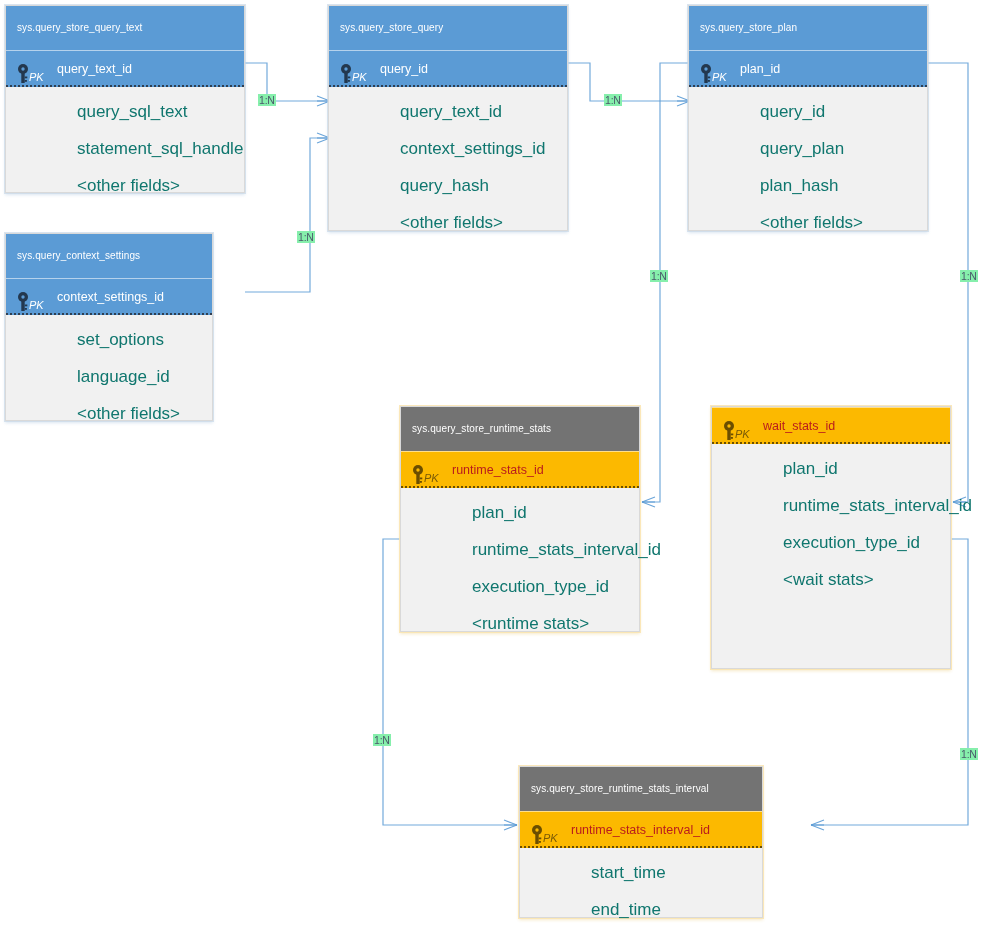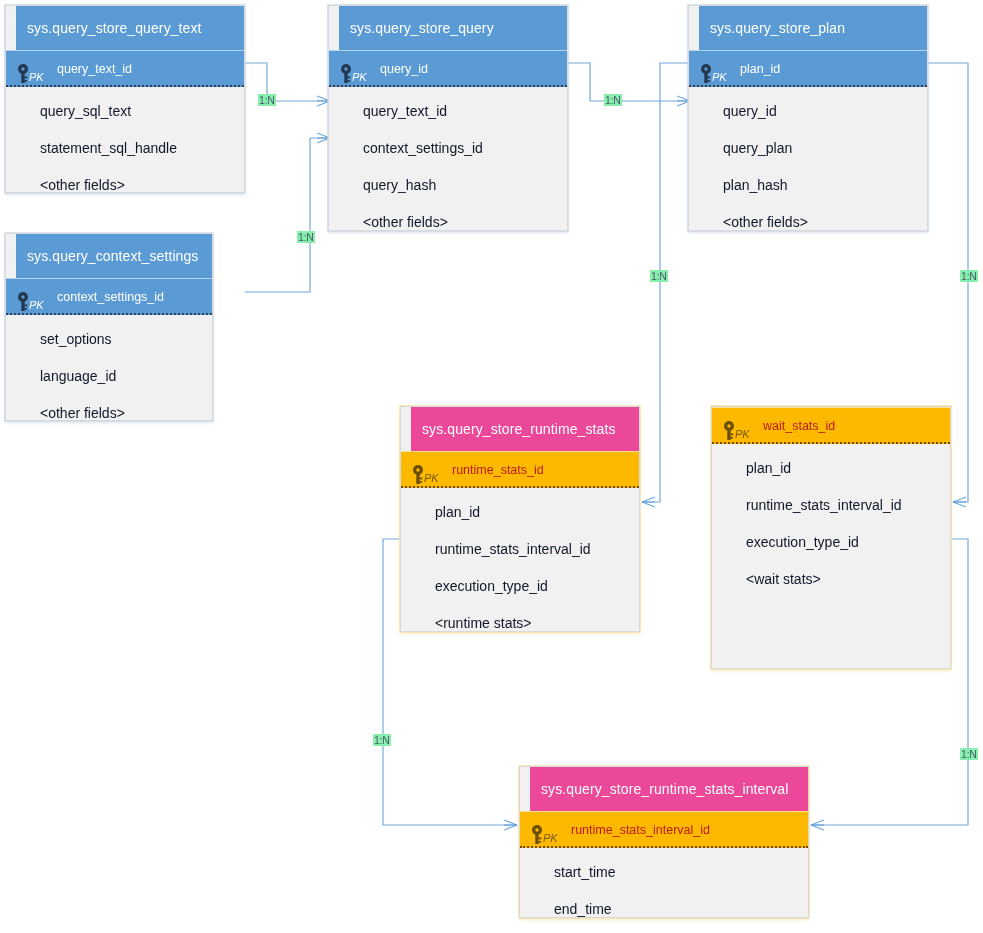--- a/index.html
+++ b/index.html
@@ -50,28 +50,27 @@
   }
   .entity.blue  { box-shadow: 0 0 0 1px rgba(200,215,230,0.65), 0 2px 3px rgba(90,140,190,0.22); }
   .entity.amber { box-shadow: 0 0 0 1px rgba(250,228,175,0.85), 0 2px 3px rgba(220,170,40,0.25); }
 
   .ent-title {
     box-sizing: border-box;
     height: 44px;
     line-height: 44px;
     padding: 0 0 0 11px;
     color: #ffffff;
-    font-size: 14px;
+    font-size: 10px;
     letter-spacing: 0.1px;
     white-space: nowrap;
     overflow: hidden;
-    margin-left: 10px;
   }
   .blue  .ent-title { background: #5b9bd5; }
-  .amber .ent-title { background: #ec4899; }
+  .amber .ent-title { background: #737373; }
 
   .ent-pk {
     box-sizing: border-box;
     position: relative;
     height: 37px;
     line-height: 37px;
     white-space: nowrap;
   }
   .blue  .ent-pk { background: #5b9bd5; border-top: 1px solid rgba(255,255,255,0.55);
                    border-bottom: 2px dotted #2f3f52; }
@@ -103,23 +102,23 @@
   }
   .blue  .pk-name { color: #ffffff; }
   .amber .pk-name { color: #b91c1c; }
 
   .ent-fields {
     padding: 6px 0 9px 0;
   }
   .ent-field {
     height: 37px;
     line-height: 37px;
-    padding-left: 34px;
-    font-size: 14px;
-    color: #0f172a;
+    padding-left: 71px;
+    font-size: 17px;
+    color: #0f766e;
     white-space: nowrap;
   }
 </style>
 </head>
 <body>
 
 <div id="canvas">
 
   <svg id="connectors" viewBox="0 0 983 933" width="983" height="933">
       <g>
@@ -291,21 +290,21 @@
           <span class="pk-tag">PK</span>
           <span class="pk-name">wait_stats_id</span>
         </div>
         <div class="ent-fields">
           <div class="ent-field">plan_id</div>
           <div class="ent-field">runtime_stats_interval_id</div>
           <div class="ent-field">execution_type_id</div>
           <div class="ent-field">&lt;wait stats&gt;</div>
         </div>
       </div>
-      <div class="entity amber" style="left: 519px; top: 766px; width: 290px; height: 152px;">
+      <div class="entity amber" style="left: 519px; top: 766px; width: 244px; height: 152px;">
         <div class="ent-title">sys.query_store_runtime_stats_interval</div>
         <div class="ent-pk">
           <span class="pk-key"><svg viewBox="0 0 12 20" width="12" height="20">
               <circle cx="6" cy="5" r="5" fill="#6b4e00"></circle>
               <rect x="4.3" y="8" width="3.4" height="11" fill="#6b4e00"></rect>
               <rect x="7.7" y="12.5" width="2.6" height="1.8" fill="#6b4e00"></rect>
               <rect x="7.7" y="16" width="2.2" height="1.8" fill="#6b4e00"></rect>
               <circle cx="6" cy="5" r="1.7" fill="#fcb900"></circle>
             </svg></span>
           <span class="pk-tag">PK</span>

